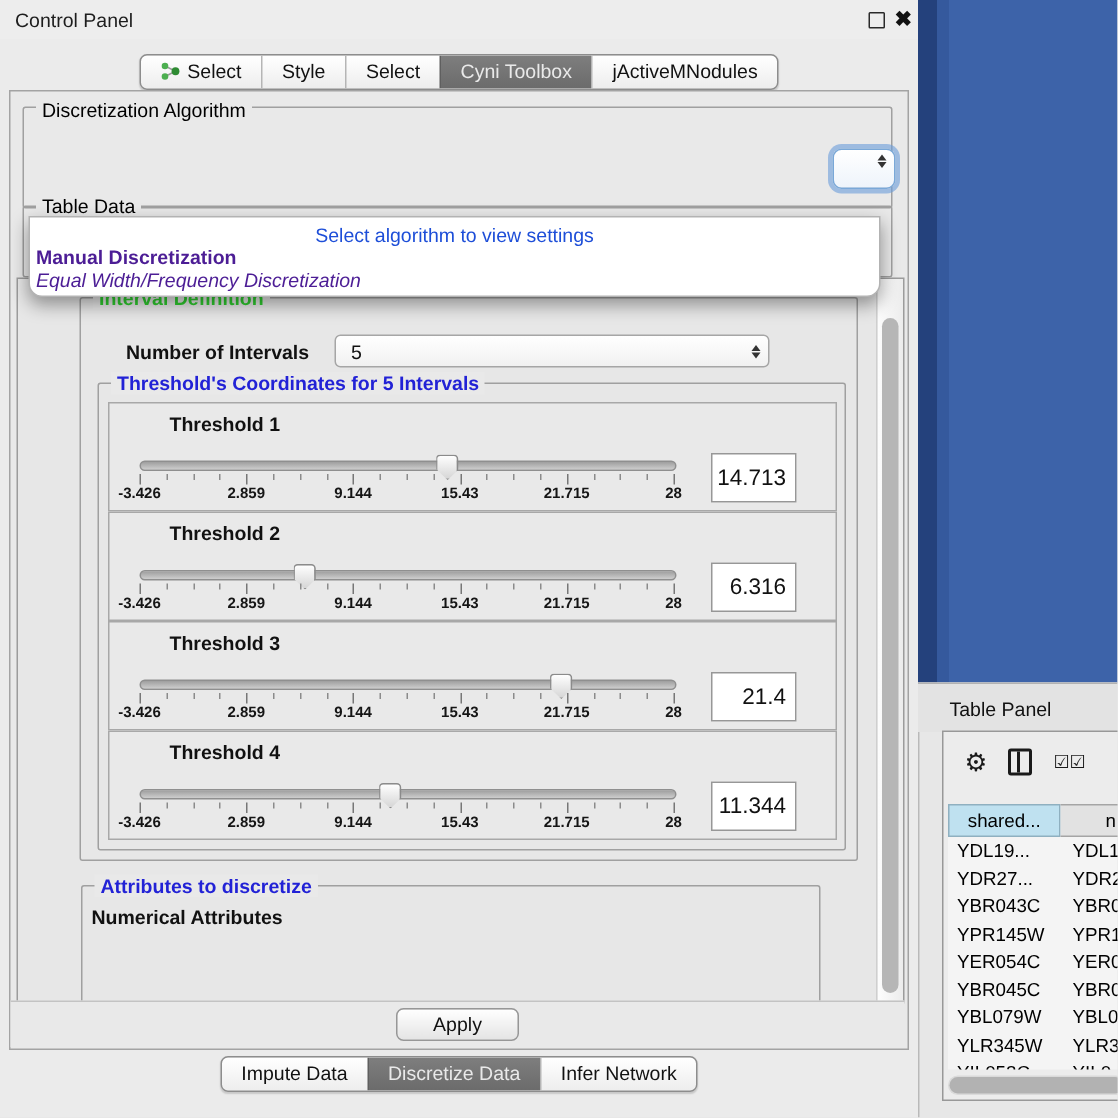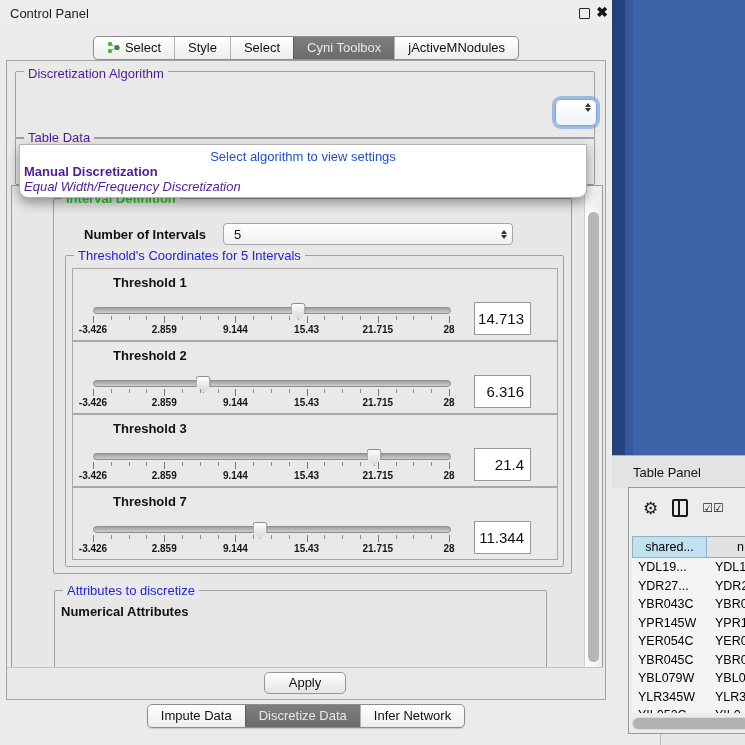--- a/index.html
+++ b/index.html
@@ -1,39 +1,39 @@
 <!DOCTYPE html>
 <html><head>
 <meta charset="utf-8">
 <style>
   html,body{margin:0;padding:0;}
   body{width:745px;height:745px;overflow:hidden;position:relative;background:#e7e7e7;
        font-family:"Liberation Sans",sans-serif;-webkit-font-smoothing:antialiased;}
   .abs{position:absolute;}
   
-  #control-panel{left:0;top:0;width:612px;height:745px;background:#ebebeb;border-right:1px solid #b9b9b9;padding-left:48px;}
+  #control-panel{left:0;top:0;width:612px;height:745px;background:#ebebeb;border-right:1px solid #b9b9b9;}
   #titlebar{left:0;top:0;width:612px;height:26px;background:#ededed;}
   #title{left:10px;top:6px;font-size:13px;color:#1d1d1d;}
   #float-btn{right:22px;top:8px;width:9px;height:9px;border:1.5px solid #2a2a2a;border-radius:1px;}
   #close-btn{right:4px;top:4px;font-size:14px;font-weight:bold;color:#111;}
   .segbar{display:flex;justify-content:center;left:0;width:612px;}
   #top-tabs{top:36px;}
   #bottom-tabs{top:704px;align-items:flex-end;}
   .seggroup{display:flex;border:1px solid #8d8d8d;border-radius:5px;overflow:hidden;
             background:linear-gradient(#ffffff,#ededed);box-shadow:0 1px 1px rgba(0,0,0,.15);}
   .seg{padding:3px 13px 4px 13px;font-size:13px;color:#111;border-left:1px solid #b5b5b5;
        display:flex;align-items:center;gap:5px;white-space:nowrap;}
   .seg:first-child{border-left:none;}
   .seg.sel{background:linear-gradient(#7e7e7e,#6b6b6b);color:#e9e9e9;border-left-color:#5f5f5f;}
   
   #outer{left:6px;top:60px;width:598px;height:638px;border:1px solid #a3a3a3;background:#e9e9e9;}
   .group{position:absolute;border:1px solid #a0a0a0;border-radius:2px;}
-  .grouplabel{position:absolute;top:-8px;left:8px;background:#e9e9e9;padding:0 4px;font-size:13px;color:#4c1d95;white-space:nowrap;}
+  .grouplabel{position:absolute;top:-8px;left:8px;background:#e9e9e9;padding:0 4px;font-size:13px;color:#000000;white-space:nowrap;}
   .grouplabel.green{color:#2fce2f;font-weight:bold;}
-  .grouplabel.blue{color:#2222d6;font-weight:normal;}
+  .grouplabel.blue{color:#2222d6;font-weight:bold;}
   #algo-group{left:8px;top:10px;width:578px;height:66px;}
   #algo-group .grouplabel{top:-6px;}
   #focus-combo{left:548px;top:38px;width:40px;height:25px;background:linear-gradient(#fff,#eef4fb);
      border:1px solid #7aa8d8;border-radius:6px;box-shadow:0 0 0 3px rgba(106,156,218,.6);z-index:5;}
   #td-group{left:8px;top:76px;width:578px;height:46px;}
   .combo{position:absolute;background:linear-gradient(#ffffff,#f1f1f1);border:1px solid #a6a6a6;
          border-radius:4px;font-size:13px;color:#111;display:flex;align-items:center;box-sizing:border-box;}
   .combo .val{padding-left:10px;flex:1;overflow:hidden;white-space:nowrap;}
   .stepper{width:16px;display:flex;flex-direction:column;align-items:center;justify-content:center;gap:1px;}
   .stepper i{width:0;height:0;border-left:3.5px solid transparent;border-right:3.5px solid transparent;}
@@ -292,21 +292,21 @@
                 <b style="left:0%">-3.426</b>
                 <b style="left:20%">2.859</b>
                 <b style="left:40%">9.144</b>
                 <b style="left:60%">15.43</b>
                 <b style="left:80%">21.715</b>
                 <b style="left:100%">28</b>
               </div>
     <input class="t-value" value="21.4" style="">
             </div>
             <div class="thresh-box" style="top: 231px;">
-    <div class="t-label">Threshold 7</div>
+    <div class="t-label">Threshold 4</div>
     <div class="slider">
       <div class="track"></div>
       <div class="thumb-h" style="left:47%"></div>
     </div>
     <div class="ticks">
                 <i class="tk mj" style="left:0%"></i>
                 <i class="tk" style="left:5%"></i>
                 <i class="tk" style="left:10%"></i>
                 <i class="tk" style="left:15%"></i>
                 <i class="tk mj" style="left:20%"></i>

